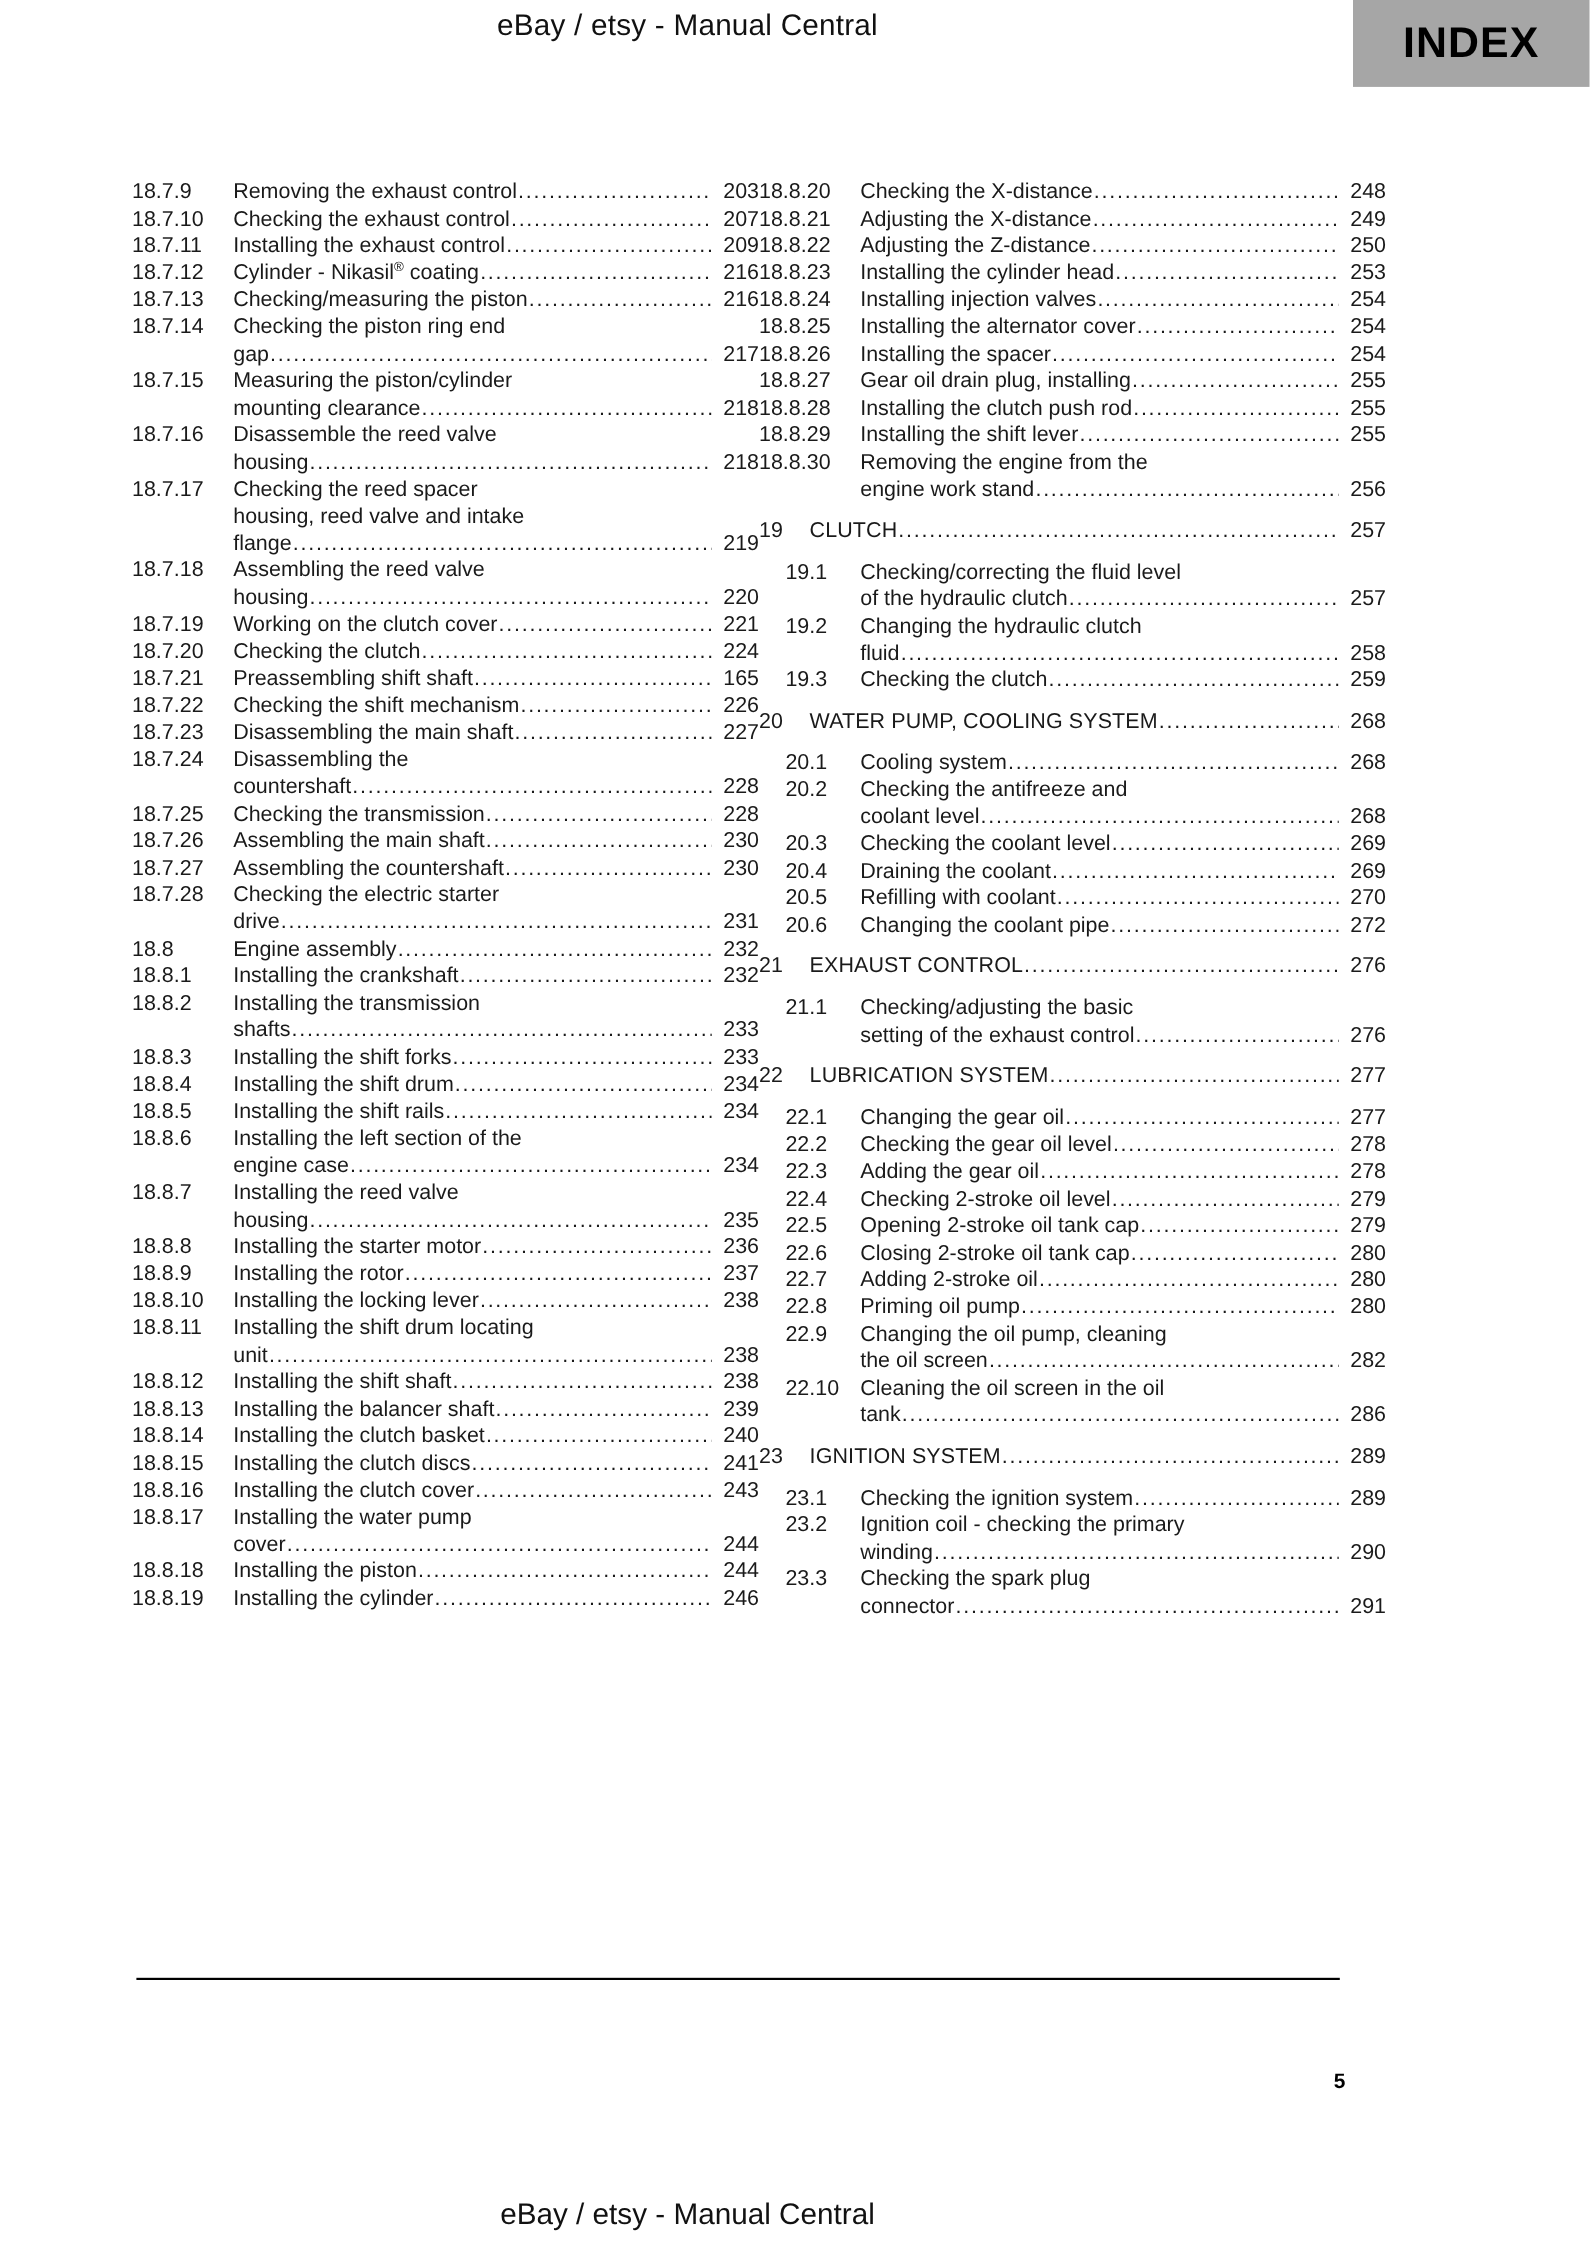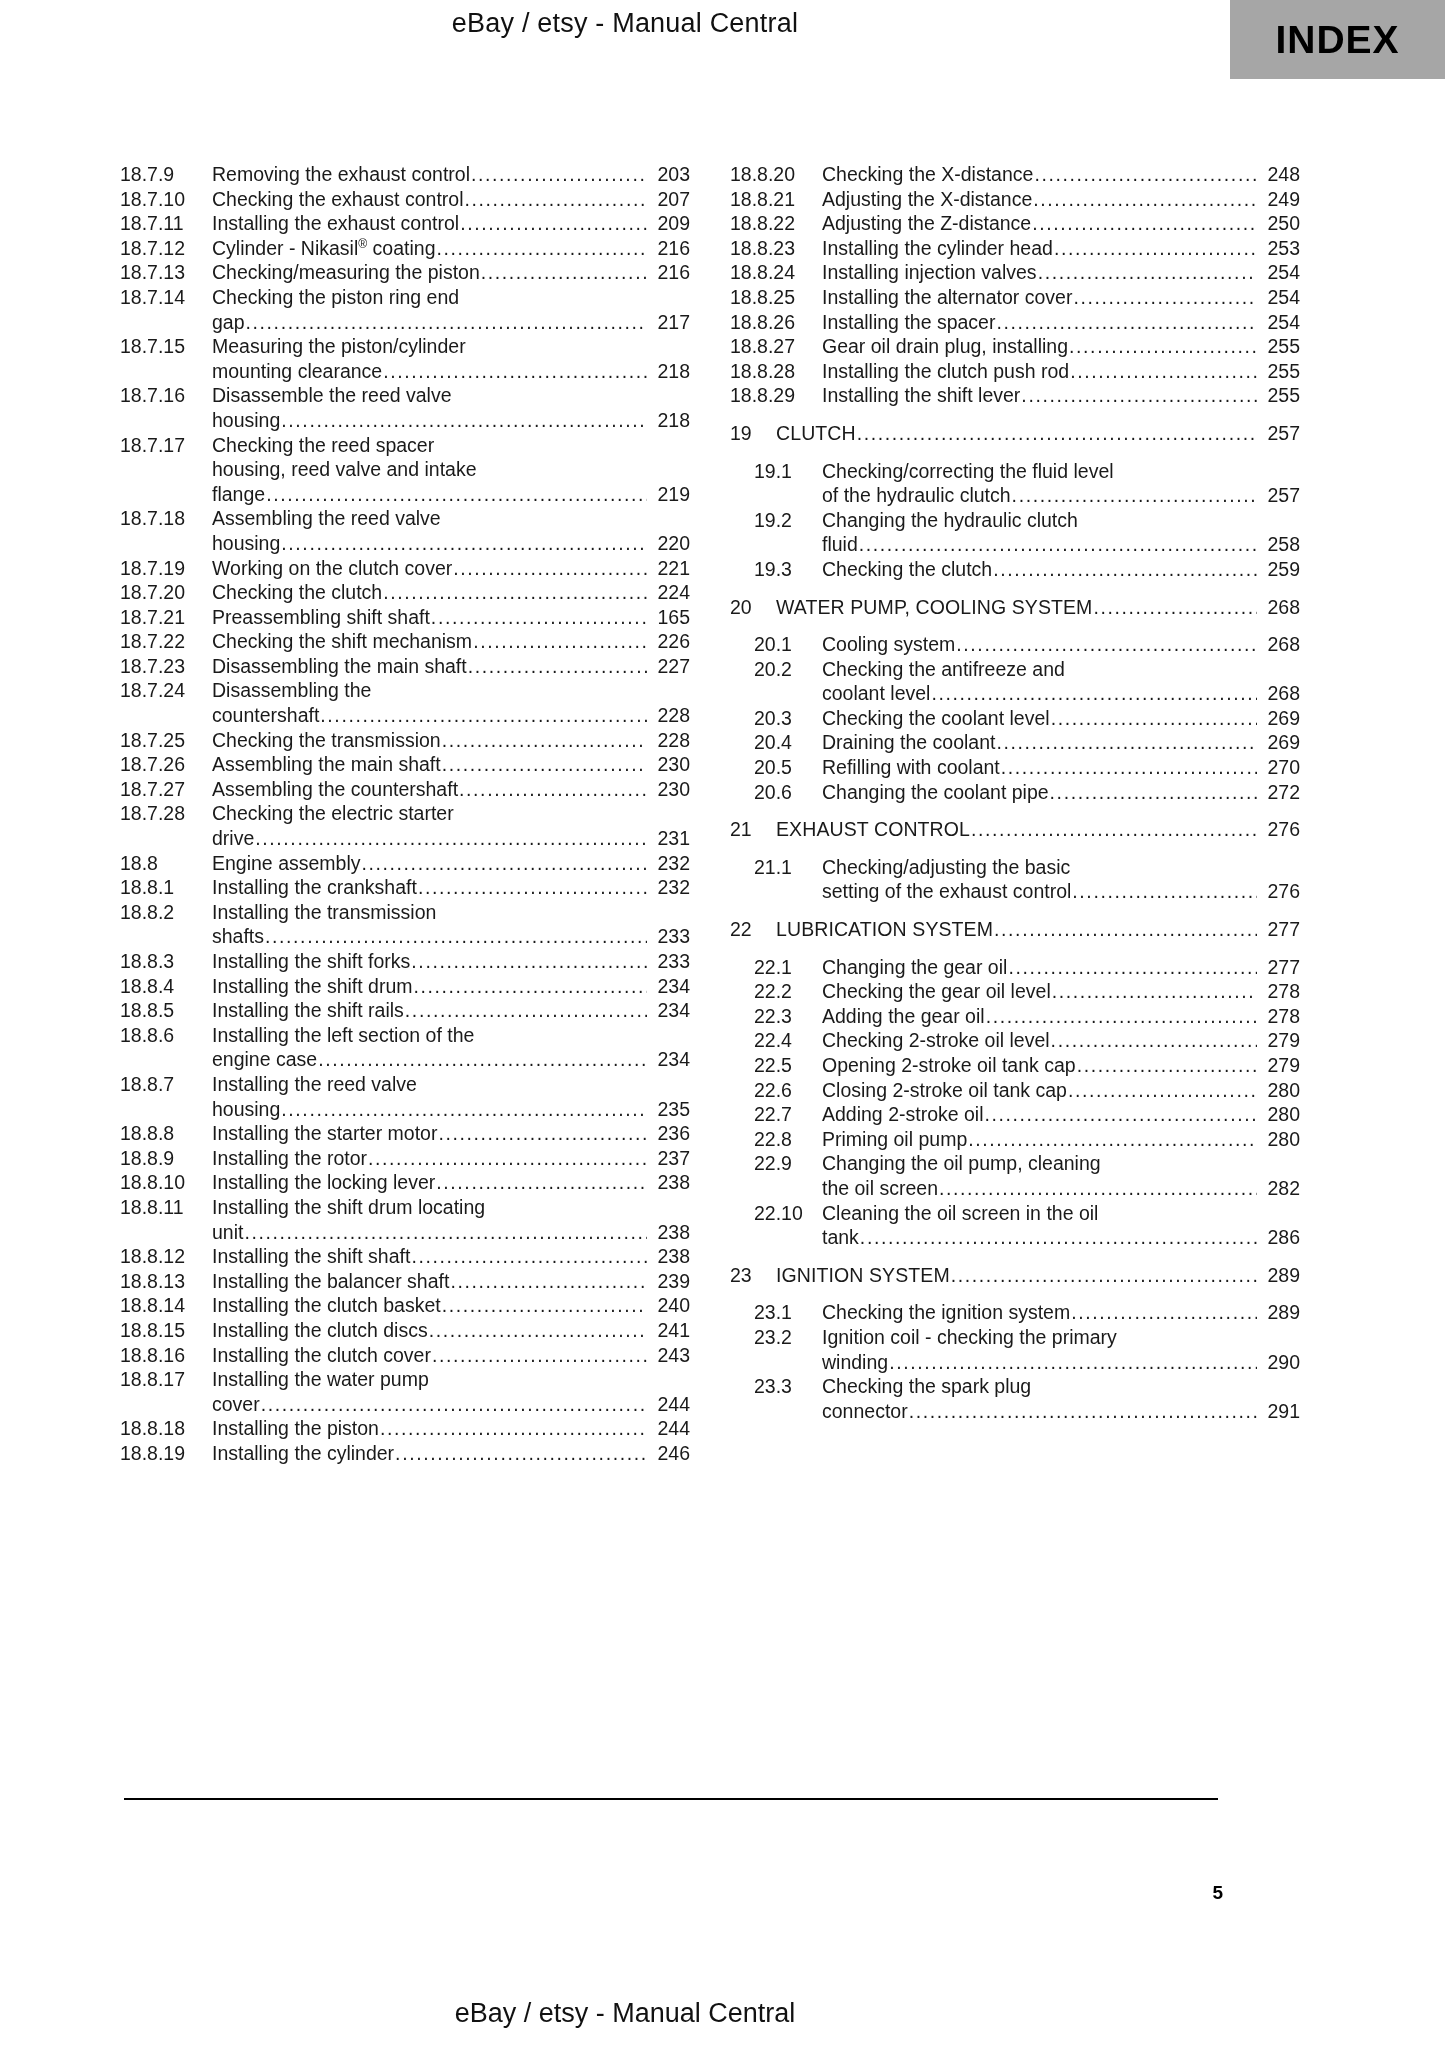--- a/index.html
+++ b/index.html
@@ -53,21 +53,21 @@
     top: 162px;
     left: 0;
     width: 1445px;
     display: flex;
   }
   .column {
     width: 570px;
     flex: 0 0 570px;
   }
   #col-left  { margin-left: 120px; }
-  #col-right { margin-left: 40px; }
+  #col-right { }
 
   
   .entry {
     display: flex;
     align-items: flex-start;
     font-size: 19.5px;
     line-height: 24.6px;
     margin-bottom: 0px;
   }
   .entry.lvl-major {
@@ -701,20 +701,33 @@
       <div class="entry lvl-sub2">
         <div class="num">18.8.29</div>
         <div class="body">
           <div class="line">
             <span class="txt">Installing the shift lever</span>
             <span class="dots"></span>
             <span class="pg">255</span>
           </div>
         </div>
       </div>
+      <div class="entry lvl-sub2">
+        <div class="num">18.8.30</div>
+        <div class="body">
+          <div class="line nodots">
+            <span class="txt">Removing the engine from the</span>
+          </div>
+          <div class="line">
+            <span class="txt">engine work stand</span>
+            <span class="dots"></span>
+            <span class="pg">256</span>
+          </div>
+        </div>
+      </div>
       <div class="entry lvl-major">
         <div class="num">19</div>
         <div class="body">
           <div class="line">
             <span class="txt">CLUTCH</span>
             <span class="dots"></span>
             <span class="pg">257</span>
           </div>
         </div>
       </div>

